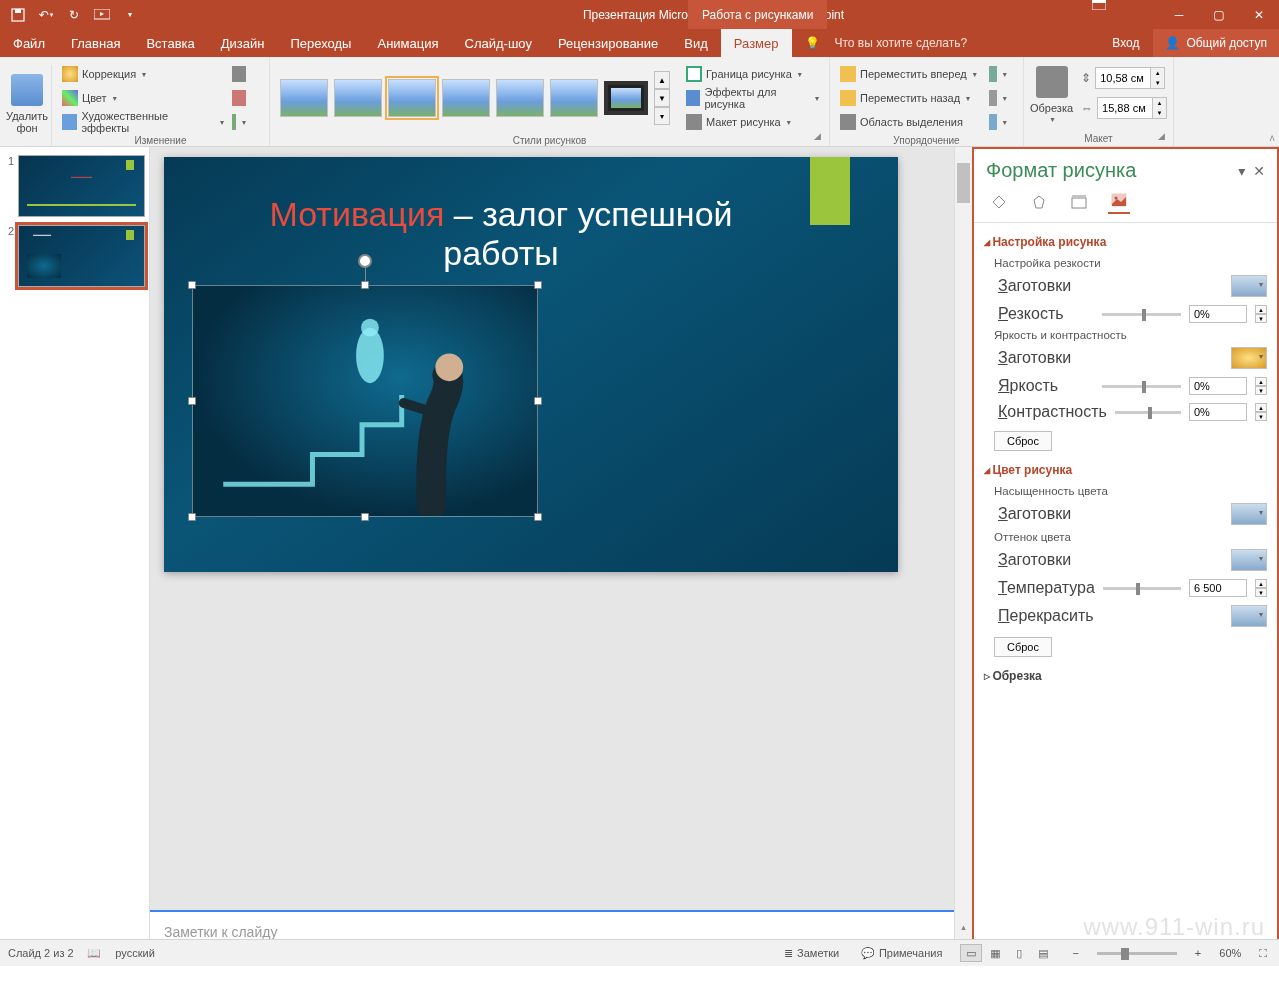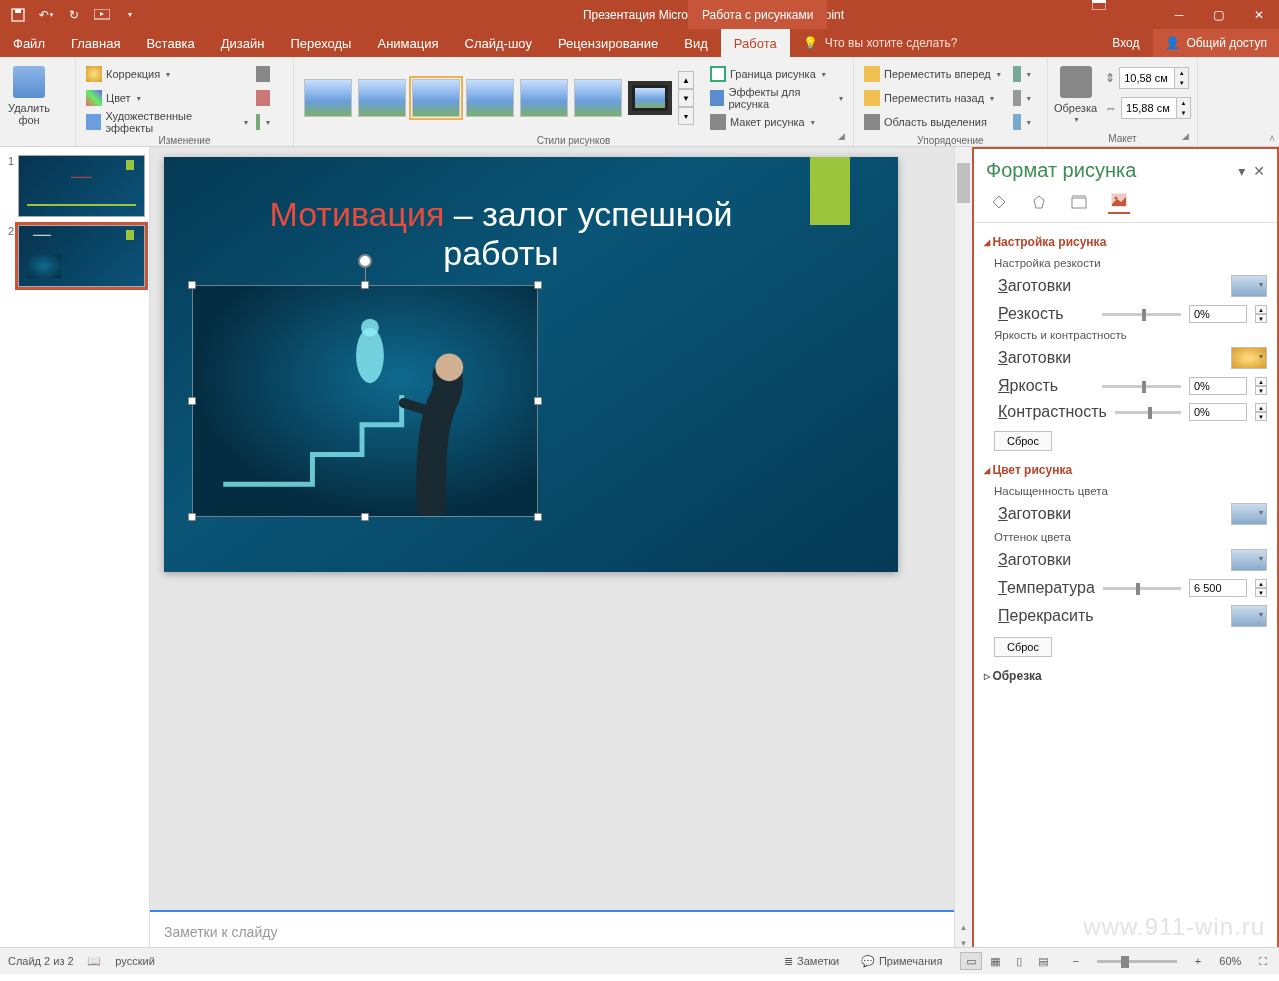--- a/index.html
+++ b/index.html
@@ -81,21 +81,21 @@
 .fp-label u{text-decoration:underline;}
 .fp-slider{flex:1;height:3px;background:#ccc;position:relative;}
 .fp-slider .knob{position:absolute;top:-4px;width:4px;height:12px;background:#888;}
 .fp-input{width:58px;border:1px solid #c0c0c0;padding:2px 4px;font-size:11px;}
 .fp-spin{display:flex;flex-direction:column;}
 .fp-spin button{width:12px;height:9px;border:1px solid #c0c0c0;background:#f8f8f8;font-size:6px;line-height:4px;cursor:pointer;}
 .fp-preset{width:36px;height:22px;border:1px solid #c0c0c0;background:#fff;cursor:pointer;margin-left:auto;position:relative;}
 .fp-preset::after{content:"▾";position:absolute;right:3px;top:4px;font-size:8px;color:#666;}
 .fp-reset{border:1px solid #c0c0c0;background:#fafafa;padding:3px 12px;font-size:11px;cursor:pointer;margin:6px 0 6px 10px;}
 
-.statusbar{position:absolute;bottom:7px;left:0;right:0;height:27px;background:#f1f1f1;border-top:1px solid #d4d4d4;display:flex;align-items:center;font-size:11px;color:#555;padding:0 8px;gap:14px;}
+.statusbar{position:absolute;bottom:15px;left:0;right:0;height:27px;background:#f1f1f1;border-top:1px solid #d4d4d4;display:flex;align-items:center;font-size:11px;color:#555;padding:0 8px;gap:14px;}
 .statusbar .spacer{flex:1;}
 .sb-btn{cursor:pointer;padding:0 4px;display:flex;align-items:center;gap:4px;}
 .view-btns{display:flex;gap:2px;}
 .view-btn{width:22px;height:18px;border:1px solid transparent;cursor:pointer;display:flex;align-items:center;justify-content:center;color:#666;}
 .view-btn.active{background:#e0e0e0;border-color:#bbb;}
 .zoom-slider{width:80px;height:3px;background:#bbb;position:relative;}
 .zoom-slider .knob{position:absolute;top:-4px;left:30%;width:8px;height:12px;background:#888;}
 .watermark{position:absolute;right:14px;bottom:40px;font-size:24px;color:rgba(200,200,200,0.5);font-weight:300;letter-spacing:1px;}
 .collapse-ribbon{position:absolute;right:4px;bottom:2px;font-size:10px;color:#888;cursor:pointer;}
 svg{display:block;}
@@ -141,32 +141,32 @@
 <div class="ribbon-tabs">
   <div class="rtab file">Файл</div>
   <div class="rtab">Главная</div>
   <div class="rtab">Вставка</div>
   <div class="rtab">Дизайн</div>
   <div class="rtab">Переходы</div>
   <div class="rtab">Анимация</div>
   <div class="rtab">Слайд-шоу</div>
   <div class="rtab">Рецензирование</div>
   <div class="rtab">Вид</div>
-  <div class="rtab" style="background:#f1f1f1;color:#b7472a;">Работа</div>
-  <div class="tell-me">💡 <span style="margin-left:6px;">Что вы хотите сделать?</span></div>
+  <div class="rtab" style="background:#f1f1f1;color:#b7472a;">Размер</div>
+  <div class="tell-me">💡 <span style="margin-left:14px;">Что вы хотите сделать?</span></div>
   <div class="rtab-spacer"></div>
   <div class="login-btn">Вход</div>
   <div class="share-btn">
       <span>👤</span>
       <span>Общий доступ</span>
     </div>
 </div>
 
 <div class="ribbon">
-  <div class="rgroup" style="width:76px;">
+  <div class="rgroup" style="width:52px;margin-top:8px;">
     <div class="rgroup-content">
       <div class="big-btn">
         <div class="ico"></div>
         <span style="white-space:pre-line;">Удалить
 фон</span>
       </div>
     </div>
   </div>
   <div class="rgroup" style="width:218px;position:relative;">
     <div class="rgroup-content">

